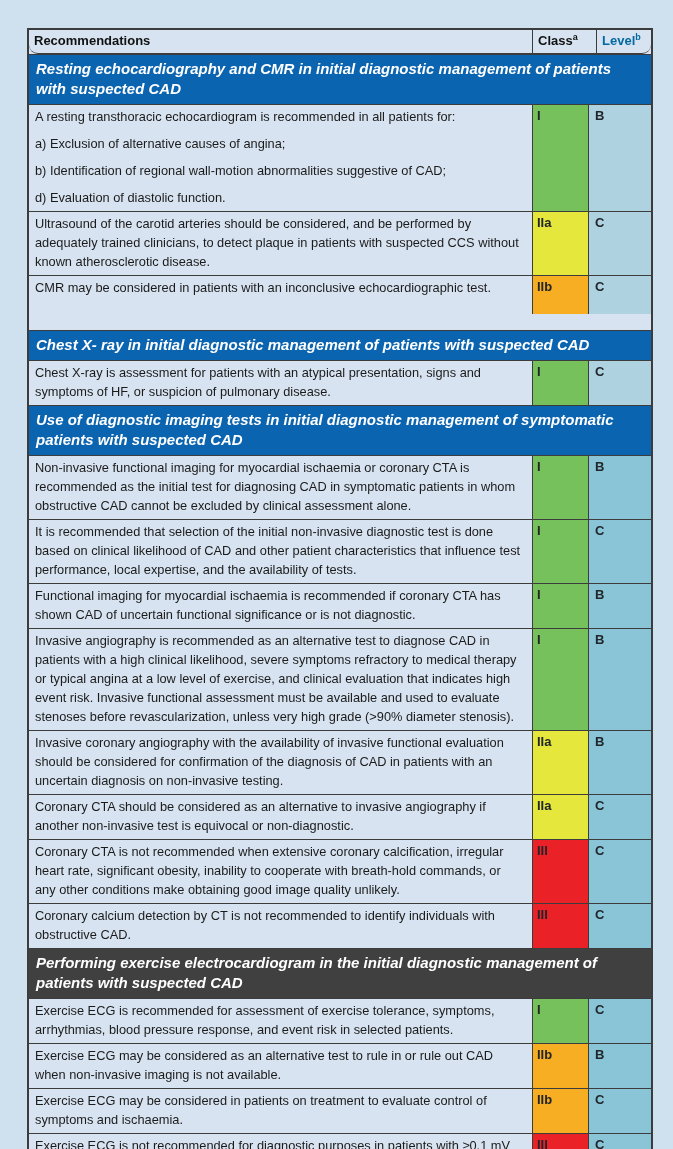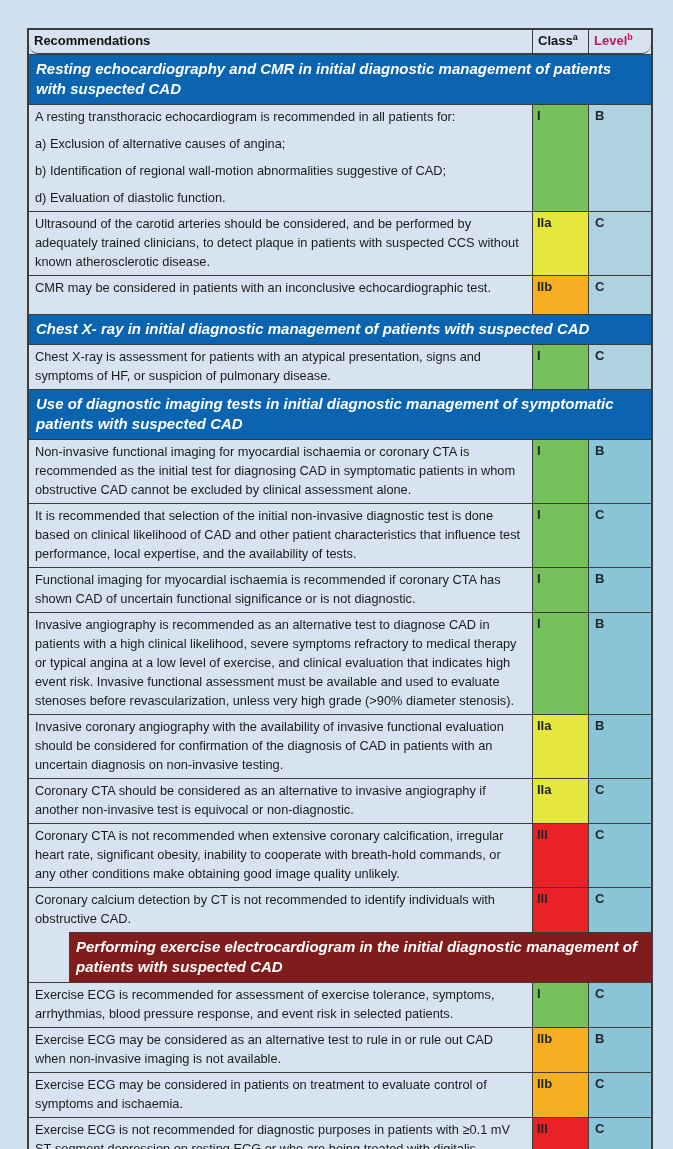--- a/index.html
+++ b/index.html
@@ -55,21 +55,21 @@
     padding:2px 6px;box-sizing:border-box;
   }
 </style>
 </head>
 <body>
 
 <div class="rec-table">
   <div class="t-row thead">
     <div class="cell-rec">Recommendations</div>
     <div class="cell-class"><span>Class</span><sup>a</sup></div>
-    <div class="cell-level" style="background:transparent;color:#be185d;"><span>Level</span><sup>b</sup></div>
+    <div class="cell-level" style="background:transparent;color:#0369a1;margin-left:8px;"><span>Level</span><sup>b</sup></div>
   </div>
   <div id="table-body">
       <div class="section-bar" style="background: rgb(10, 100, 176);">Resting echocardiography and CMR in initial diagnostic management of patients with suspected CAD</div>
       <div class="t-row">
         <div class="cell-rec">
           <div class="row-line">A resting transthoracic echocardiogram is recommended in all patients for:</div>
           <div class="row-line">a) Exclusion of alternative causes of angina;</div>
           <div class="row-line">b) Identification of regional wall-motion abnormalities suggestive of CAD;</div>
           <div class="row-line">d) Evaluation of diastolic function.</div>
         </div>
@@ -89,21 +89,21 @@
       </div>
       <div class="t-row" style="min-height: 38px;">
         <div class="cell-rec">
           <div class="row-line">CMR may be considered in patients with an inconclusive echocardiographic test.</div>
         </div>
         <div class="cell-class">
           <div class="class-fill" style="background: rgb(248, 174, 34);">IIb</div>
         </div>
         <div class="cell-level" style="background: rgb(174, 210, 224);">C</div>
       </div>
-      <div class="section-bar" style="background: rgb(10, 100, 176);">Chest X- ray in initial diagnostic management of patients with suspected CAD</div>
+      <div class="section-bar" style="background: rgb(10, 100, 176); margin-top: 16px;">Chest X- ray in initial diagnostic management of patients with suspected CAD</div>
       <div class="t-row">
         <div class="cell-rec">
           <div class="row-line">Chest X-ray is assessment for patients with an atypical presentation, signs and symptoms of HF, or suspicion of pulmonary disease.</div>
         </div>
         <div class="cell-class">
           <div class="class-fill" style="background: rgb(118, 193, 92);">I</div>
         </div>
         <div class="cell-level" style="background: rgb(174, 210, 224);">C</div>
       </div>
       <div class="section-bar" style="background: rgb(10, 100, 176);">Use of diagnostic imaging tests in initial diagnostic management of symptomatic patients with suspected CAD</div>
@@ -172,21 +172,21 @@
       </div>
       <div class="t-row">
         <div class="cell-rec">
           <div class="row-line">Coronary calcium detection by CT is not recommended to identify individuals with obstructive CAD.</div>
         </div>
         <div class="cell-class">
           <div class="class-fill" style="background: rgb(234, 33, 39);">III</div>
         </div>
         <div class="cell-level" style="background: rgb(137, 197, 215);">C</div>
       </div>
-      <div class="section-bar" style="background: #7f1d1d; margin-left: 40px;">Performing exercise electrocardiogram in the initial diagnostic management of patients with suspected CAD</div>
+      <div class="section-bar" style="background: #404040;">Performing exercise electrocardiogram in the initial diagnostic management of patients with suspected CAD</div>
       <div class="t-row">
         <div class="cell-rec">
           <div class="row-line">Exercise ECG is recommended for assessment of exercise tolerance, symptoms, arrhythmias, blood pressure response, and event risk in selected patients.</div>
         </div>
         <div class="cell-class">
           <div class="class-fill" style="background: rgb(118, 193, 92);">I</div>
         </div>
         <div class="cell-level" style="background: rgb(137, 197, 215);">C</div>
       </div>
       <div class="t-row">

